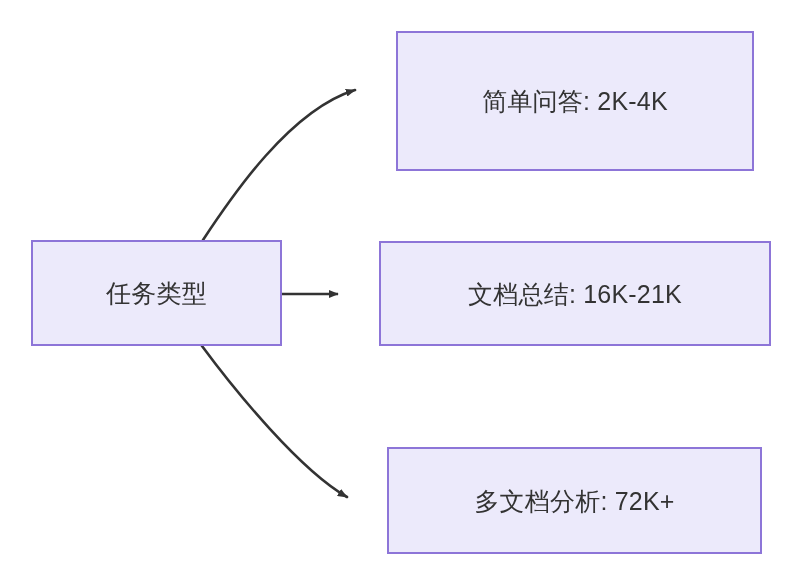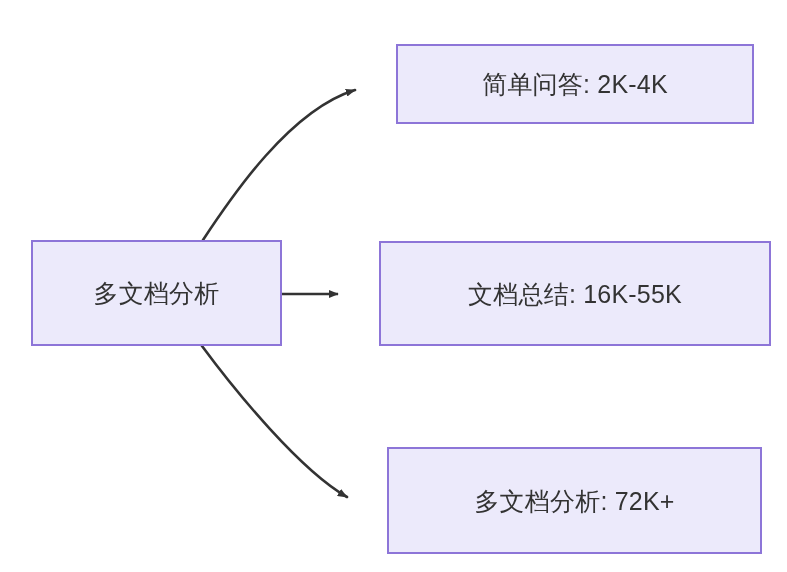--- a/index.html
+++ b/index.html
@@ -38,21 +38,21 @@
     font-size: 25px;
     line-height: 1.2;
     letter-spacing: 0.2px;
     white-space: nowrap;
   }
   .node-label {
     display: block;
   }
   
   #node-root      { left: 31px;  top: 240px; width: 251px; height: 106px; }
-  #node-simple-qa { left: 396px; top: 44px;  width: 358px; height: 80px; }
+  #node-simple-qa { left: 396px; top: 31px;  width: 358px; height: 140px; }
   #node-doc-sum   { left: 379px; top: 241px; width: 392px; height: 105px; }
   #node-multi-doc { left: 387px; top: 447px; width: 375px; height: 107px; }
 </style>
 </head>
 <body>
 
 <div id="canvas">
 
   <svg id="edges" viewBox="0 0 787 572" width="787" height="572" xmlns="http://www.w3.org/2000/svg">
     <defs>
@@ -62,28 +62,28 @@
     </defs>
 
     <path d="M203,240 C 232,196 290,110 355,90" fill="none" stroke="#333333" stroke-width="2.6" stroke-linecap="round" marker-end="url(#arrowhead)"></path>
 
     <path d="M282,294 L338,294" fill="none" stroke="#333333" stroke-width="2.6" stroke-linecap="butt" marker-end="url(#arrowhead)"></path>
 
     <path d="M202,346 C 236,392 300,470 347,497" fill="none" stroke="#333333" stroke-width="2.6" stroke-linecap="round" marker-end="url(#arrowhead)"></path>
   </svg>
 
   <div class="node" id="node-root">
-    <span class="node-label">多文档分析</span>
+    <span class="node-label">任务类型</span>
   </div>
 
   <div class="node" id="node-simple-qa">
     <span class="node-label">简单问答: 2K-4K</span>
   </div>
 
   <div class="node" id="node-doc-sum">
-    <span class="node-label">文档总结: 16K-55K</span>
+    <span class="node-label">文档总结: 16K-21K</span>
   </div>
 
   <div class="node" id="node-multi-doc">
     <span class="node-label">多文档分析: 72K+</span>
   </div>
 
 </div>
 
 </body></html>

